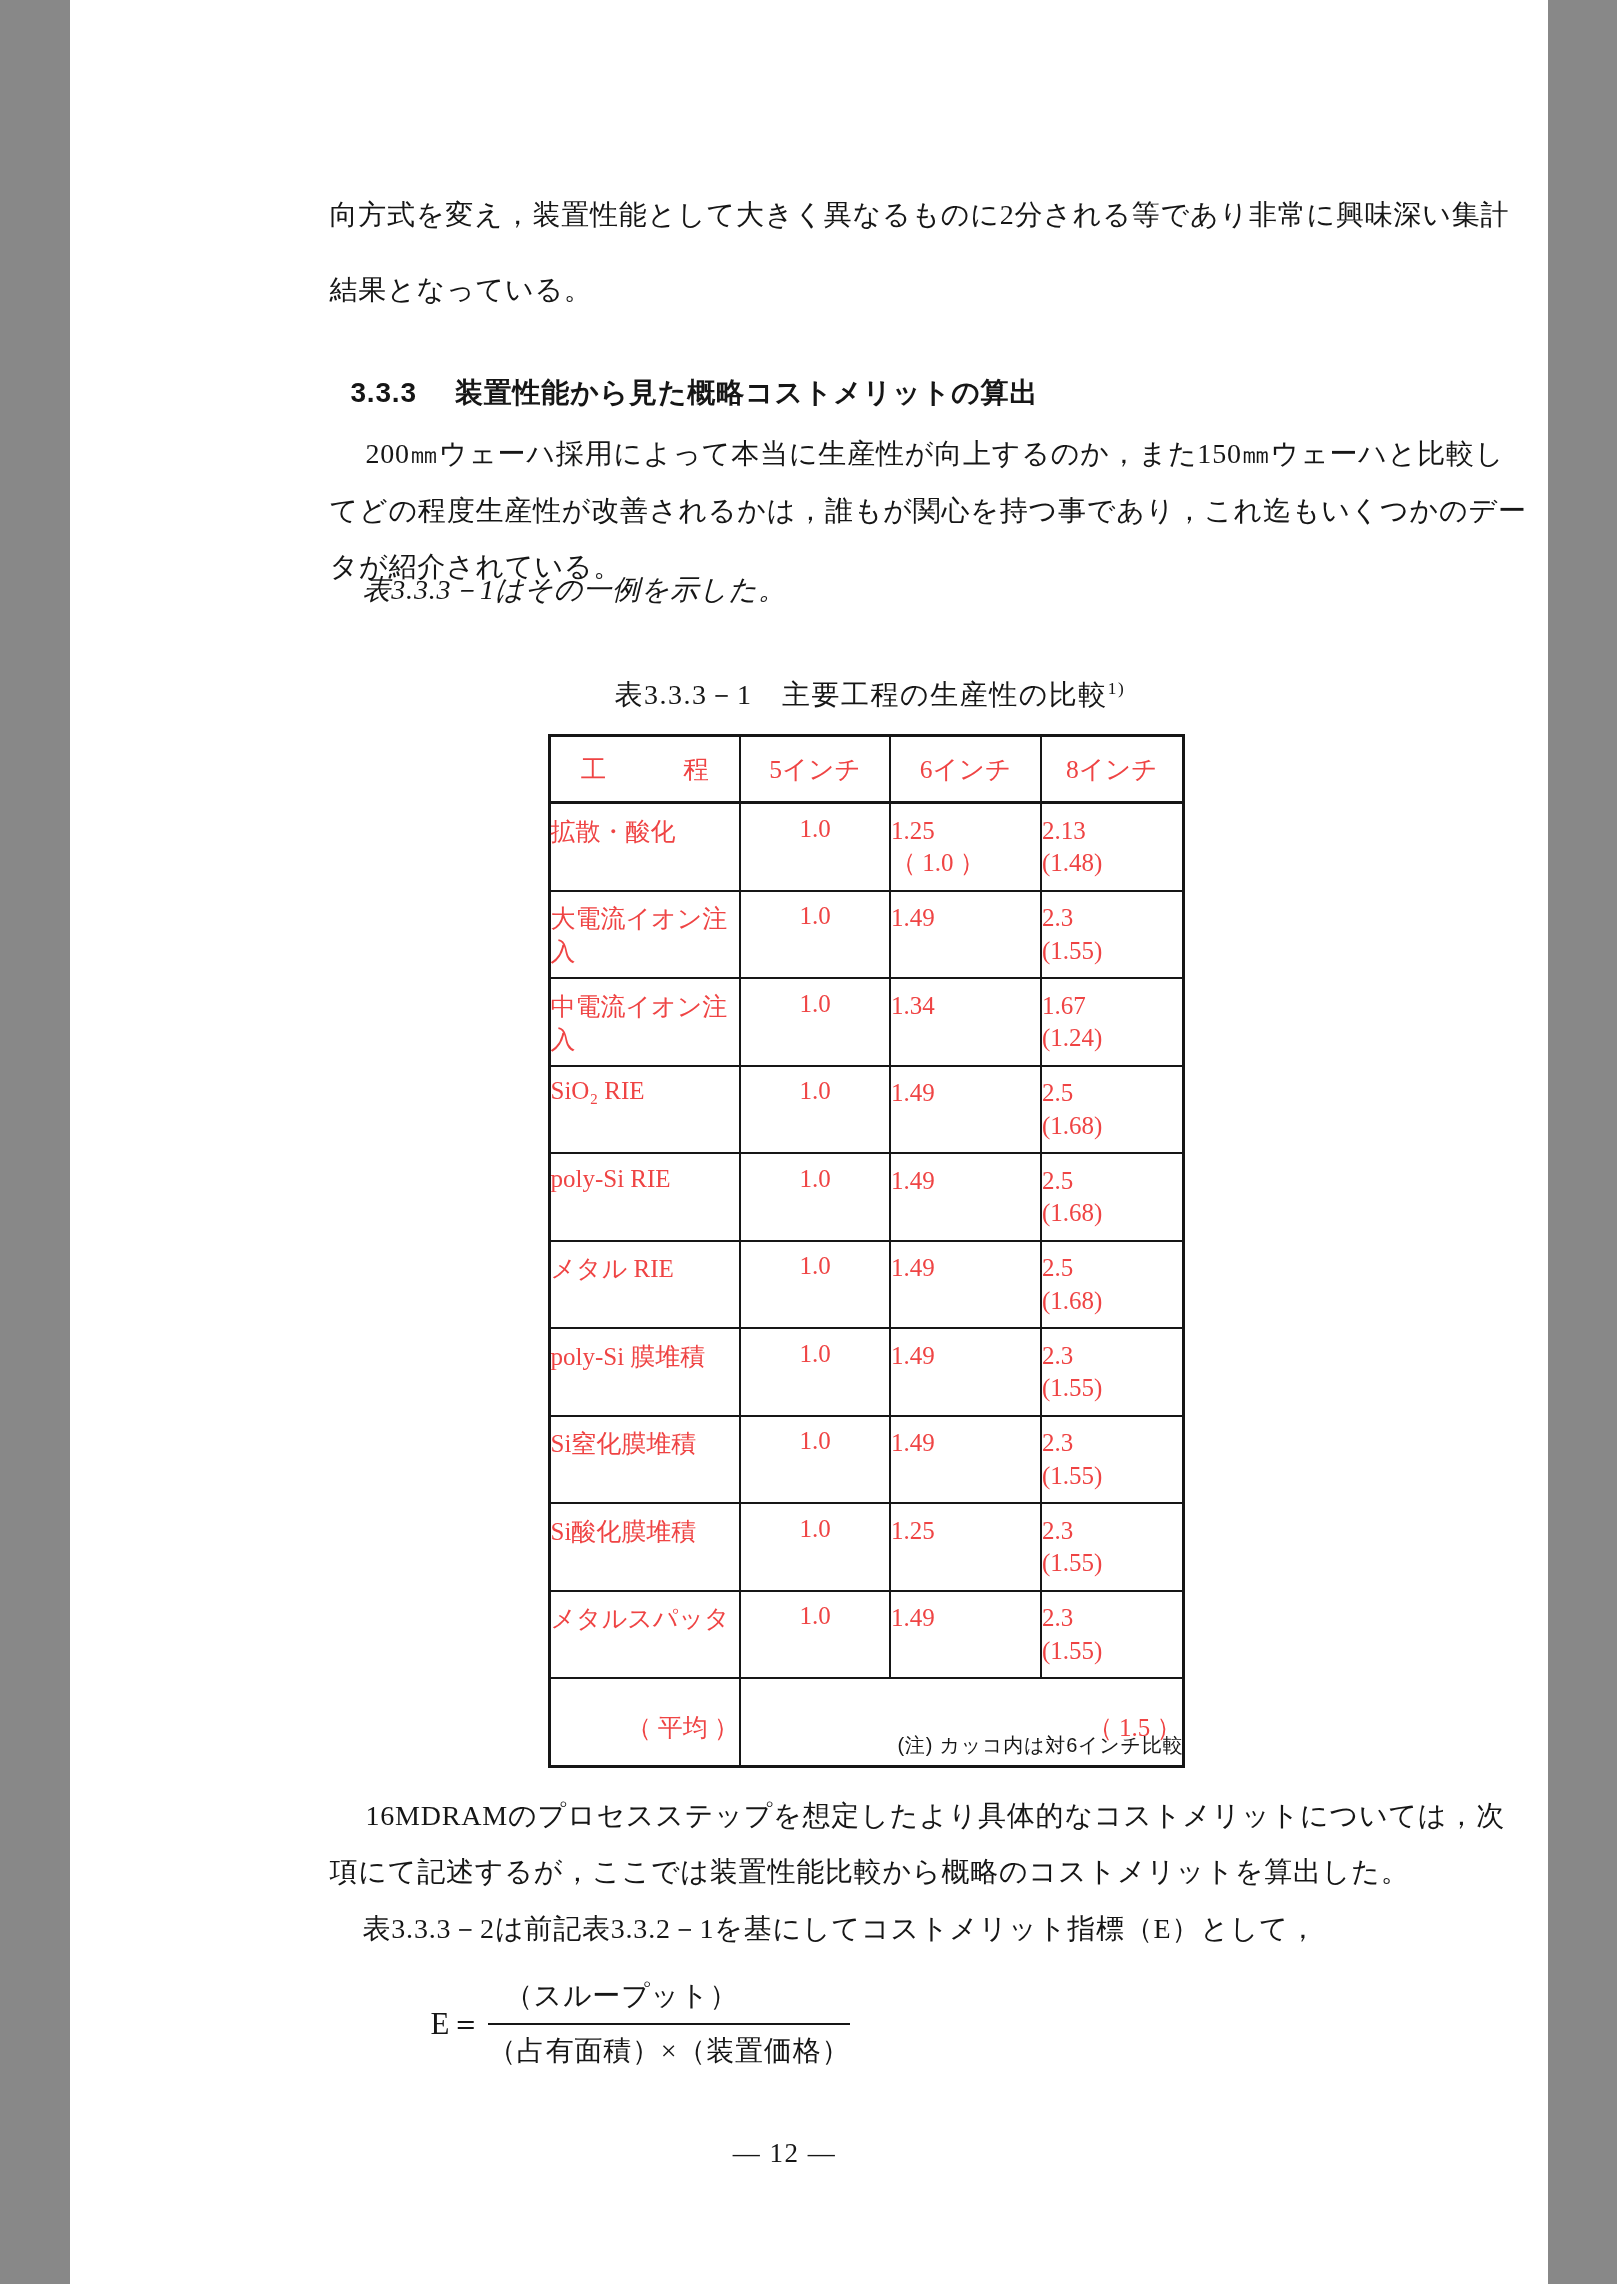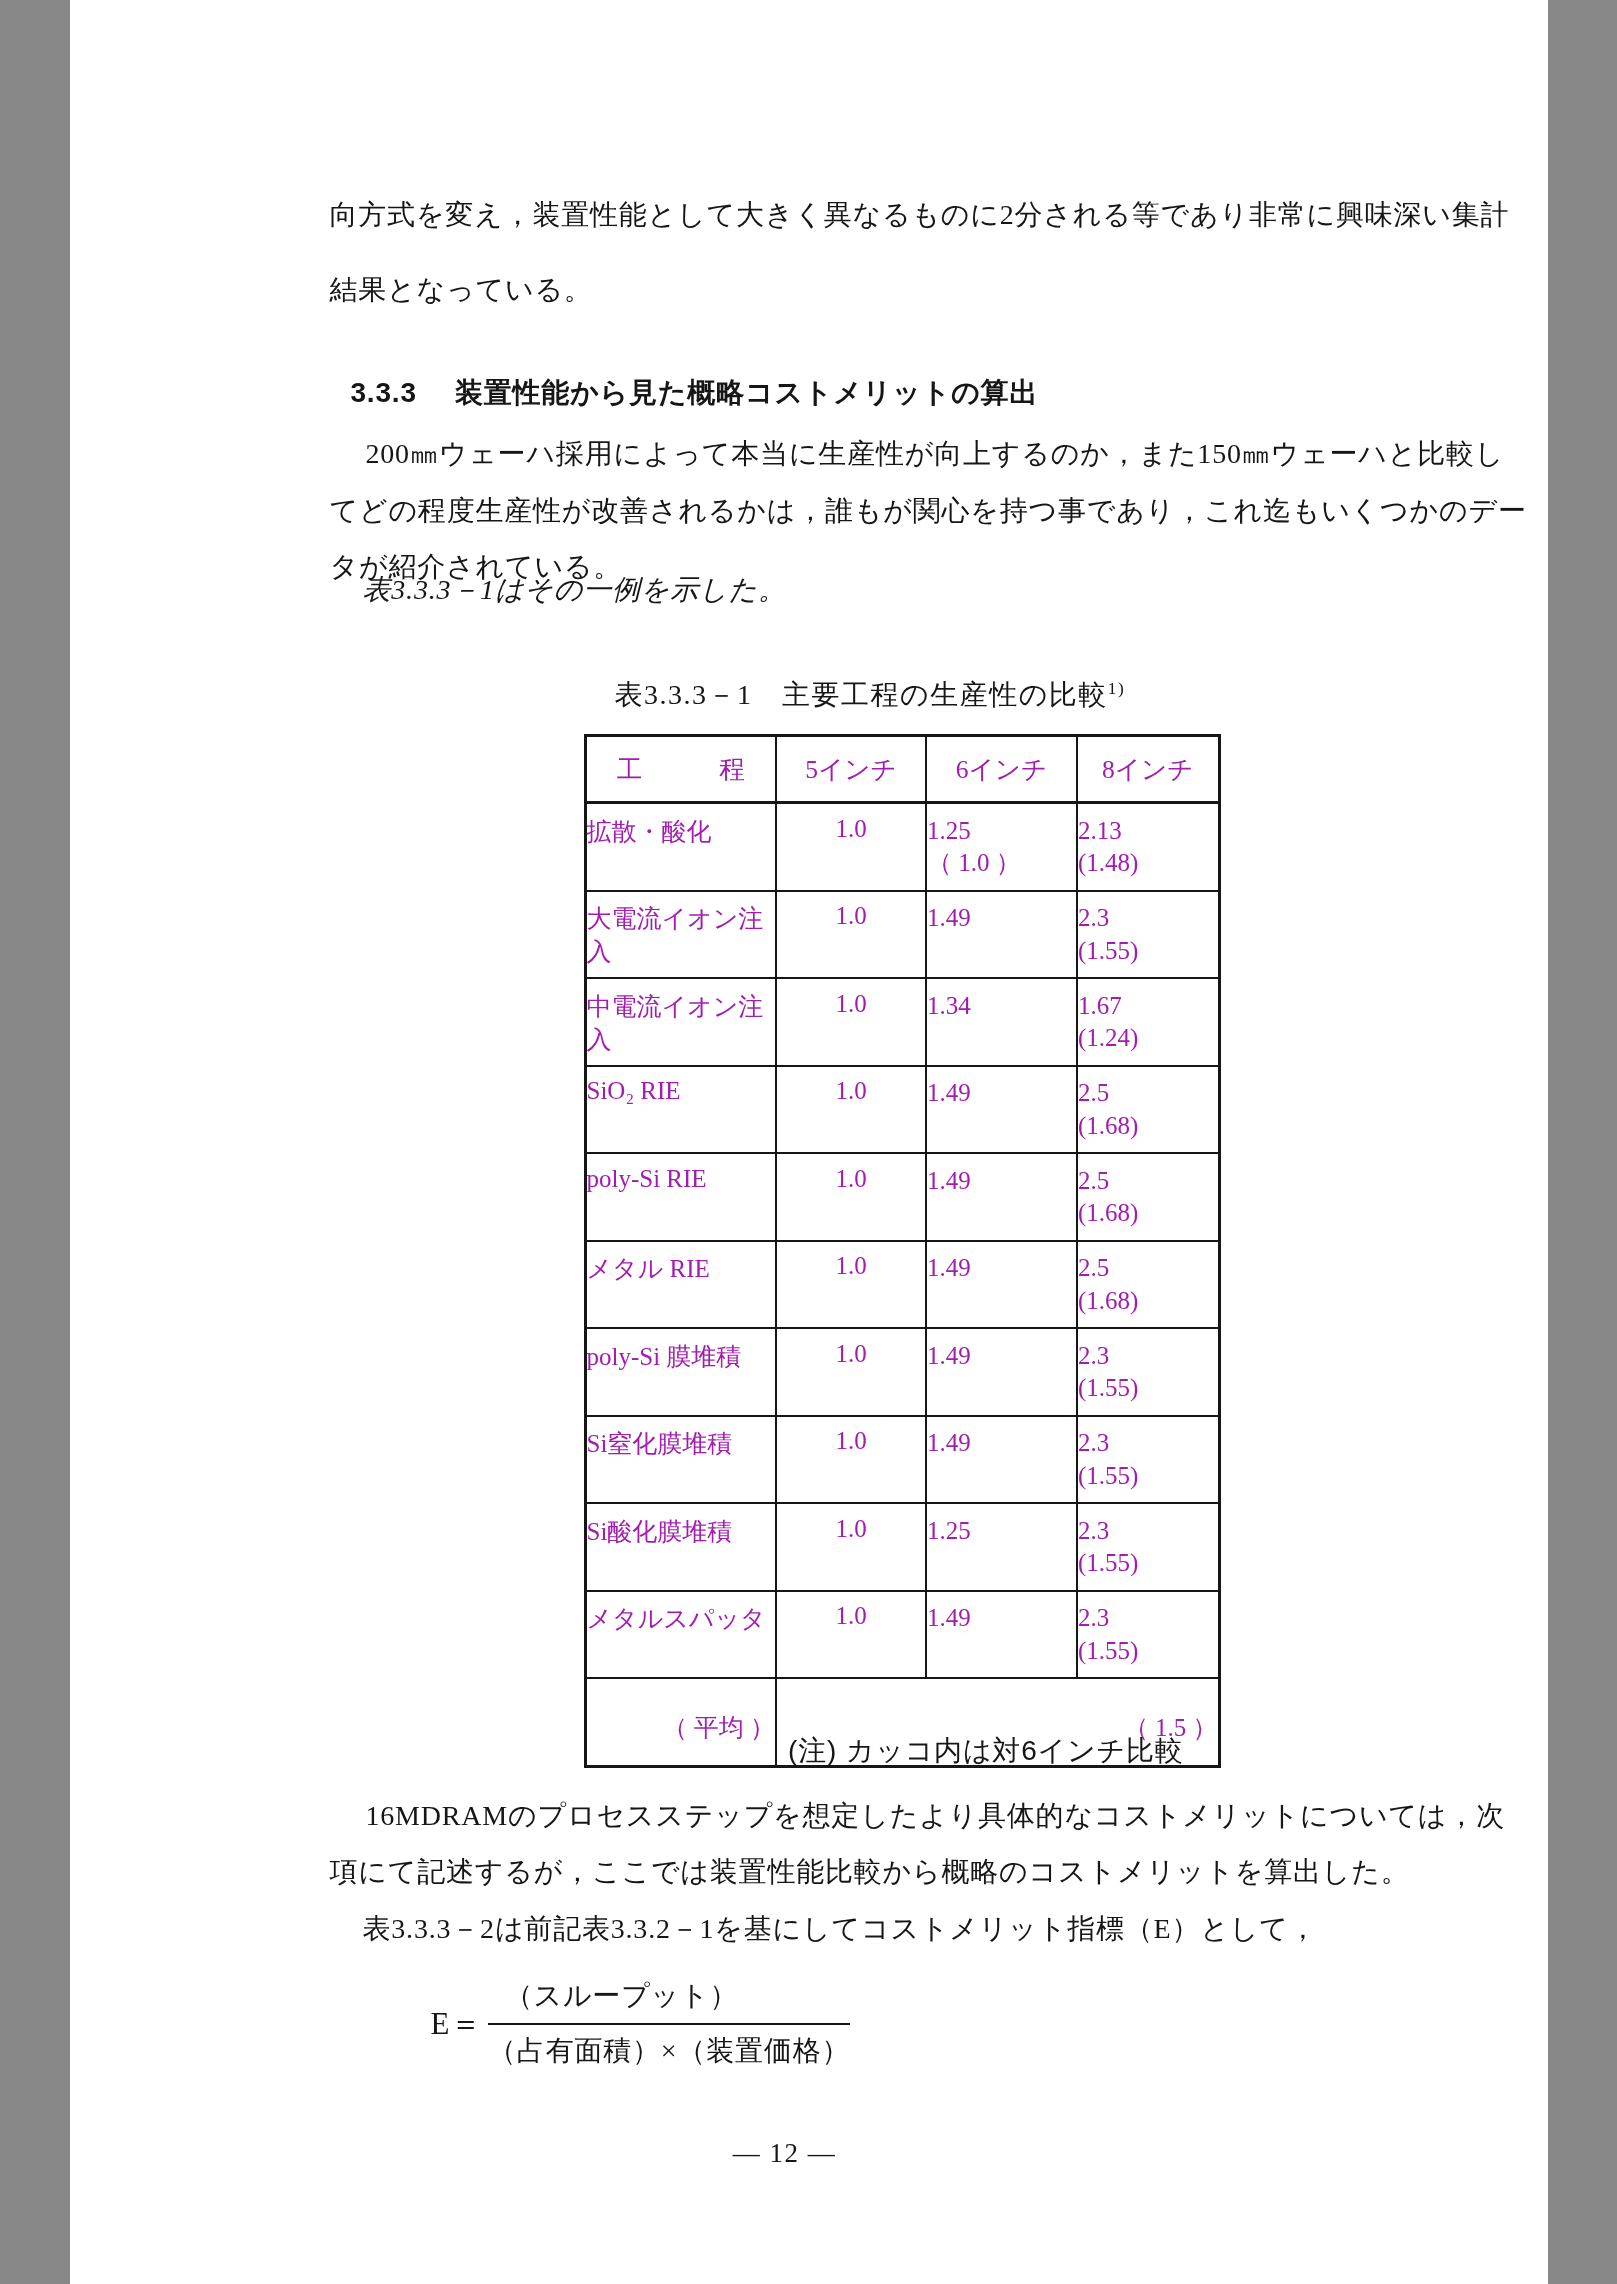--- a/index.html
+++ b/index.html
@@ -30,22 +30,21 @@
     letter-spacing:1.5px;
   }
   .tbl-title sup{font-size:17.3px;}
   table.cmp{
     position:absolute;
     left:478px; top:734px;
     width:634px;
     border-collapse:collapse;
     table-layout:fixed;
     font-size:25px;
-    color:#a21caf;
-    margin-left:36px;
+    color:#ef4444;
   }
   table.cmp th, table.cmp td{
     border:2.3px solid #161616;
     font-weight:normal;
     vertical-align:top;
     padding:0;
   }
   table.cmp{border:3.8px solid #161616;}
   table.cmp thead th{
     height:64px;
@@ -61,21 +60,21 @@
   .p{margin-top:1.5px;}
   .p:empty{display:none;}
   tr.avg-row td{height:69px; vertical-align:middle; padding-top:0;}
   td.avg-label{text-align:right;}
   td.avg-value{text-align:right; padding-right:39px;}
   .tbl-note{
     position:absolute;
     left:478px; top:1732px;
     width:636px;
     text-align:right;
-    font-size:28px;
+    font-size:20px;
     letter-spacing:0.8px;
     font-family:"Liberation Sans", sans-serif;
   }
   .formula{
     position:absolute;
     left:361px; top:1977px;
     display:flex;
     align-items:center;
     font-size:28px;
     letter-spacing:0.8px;

